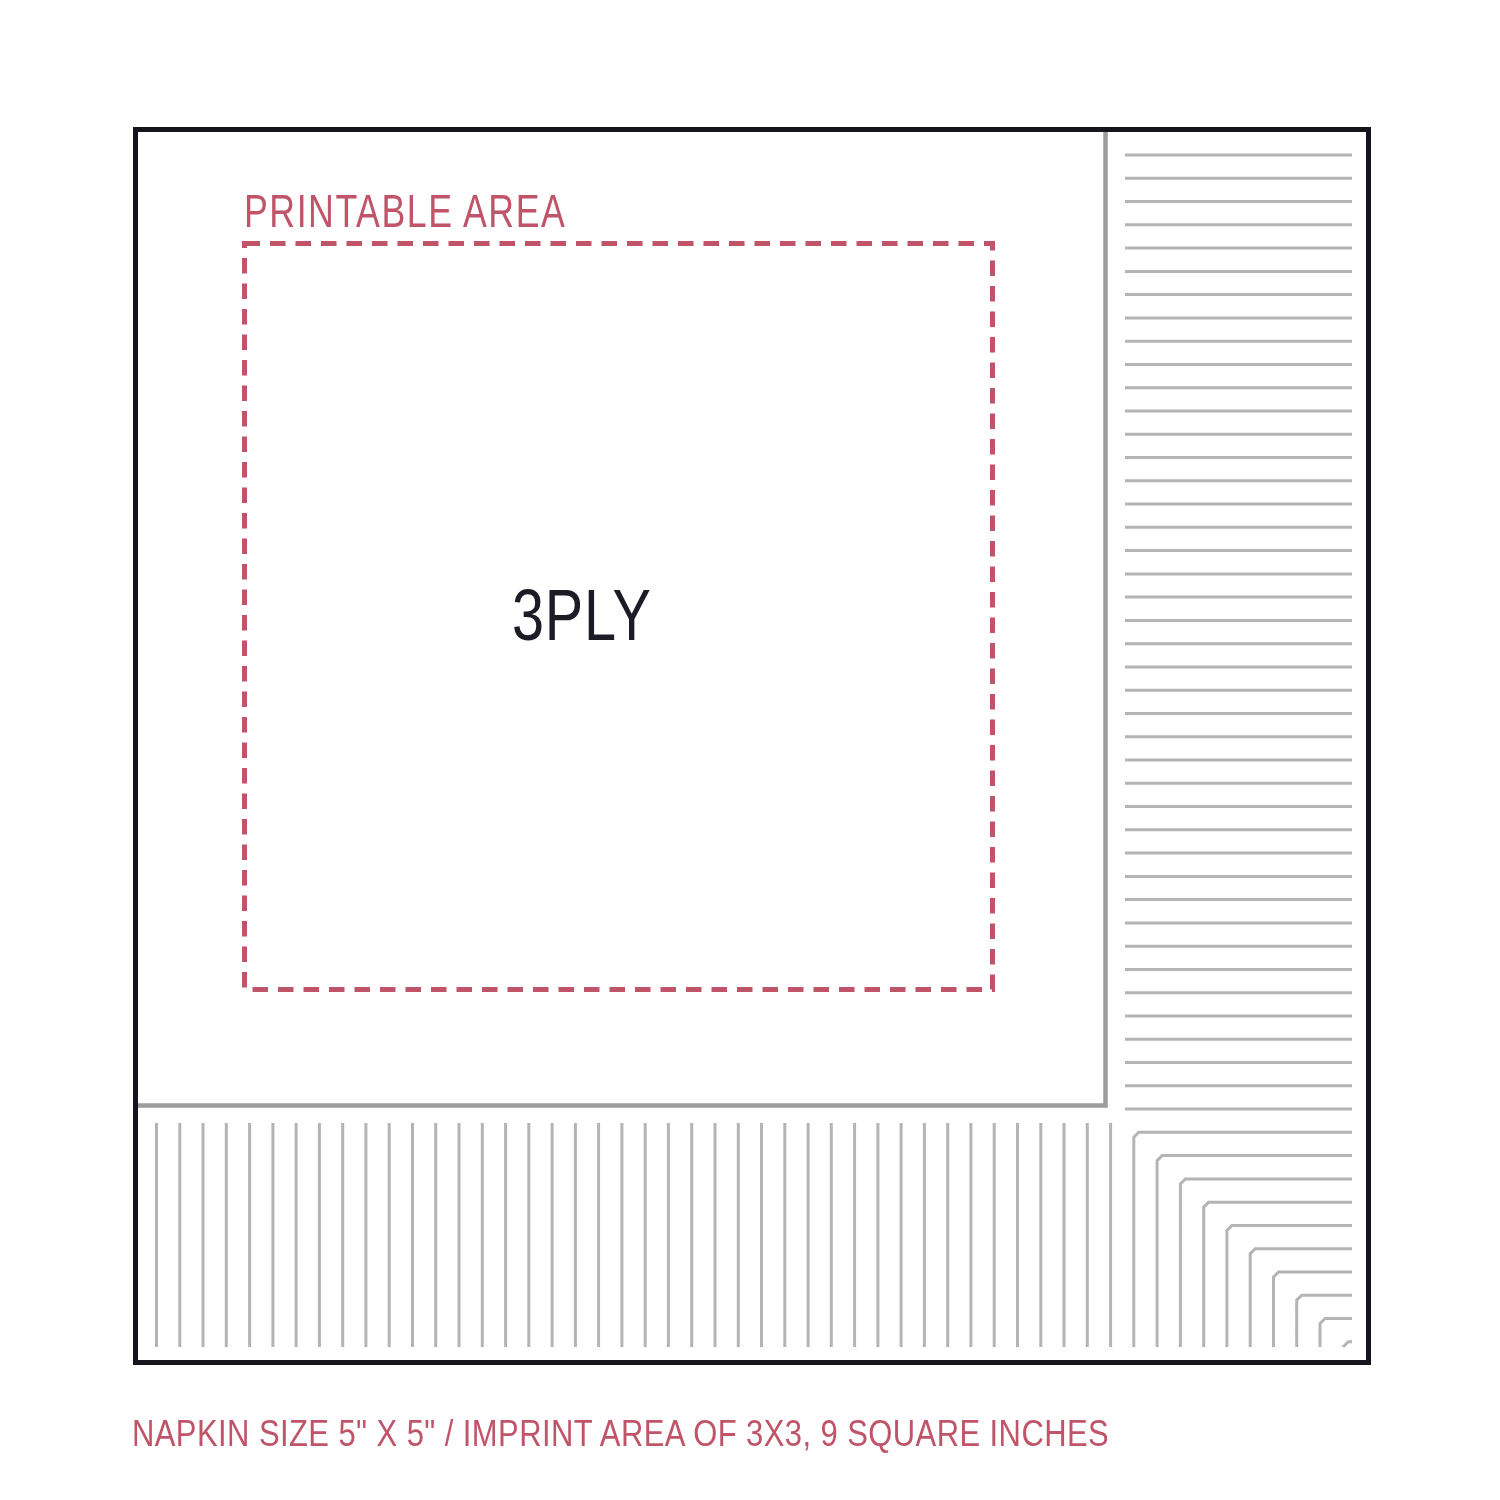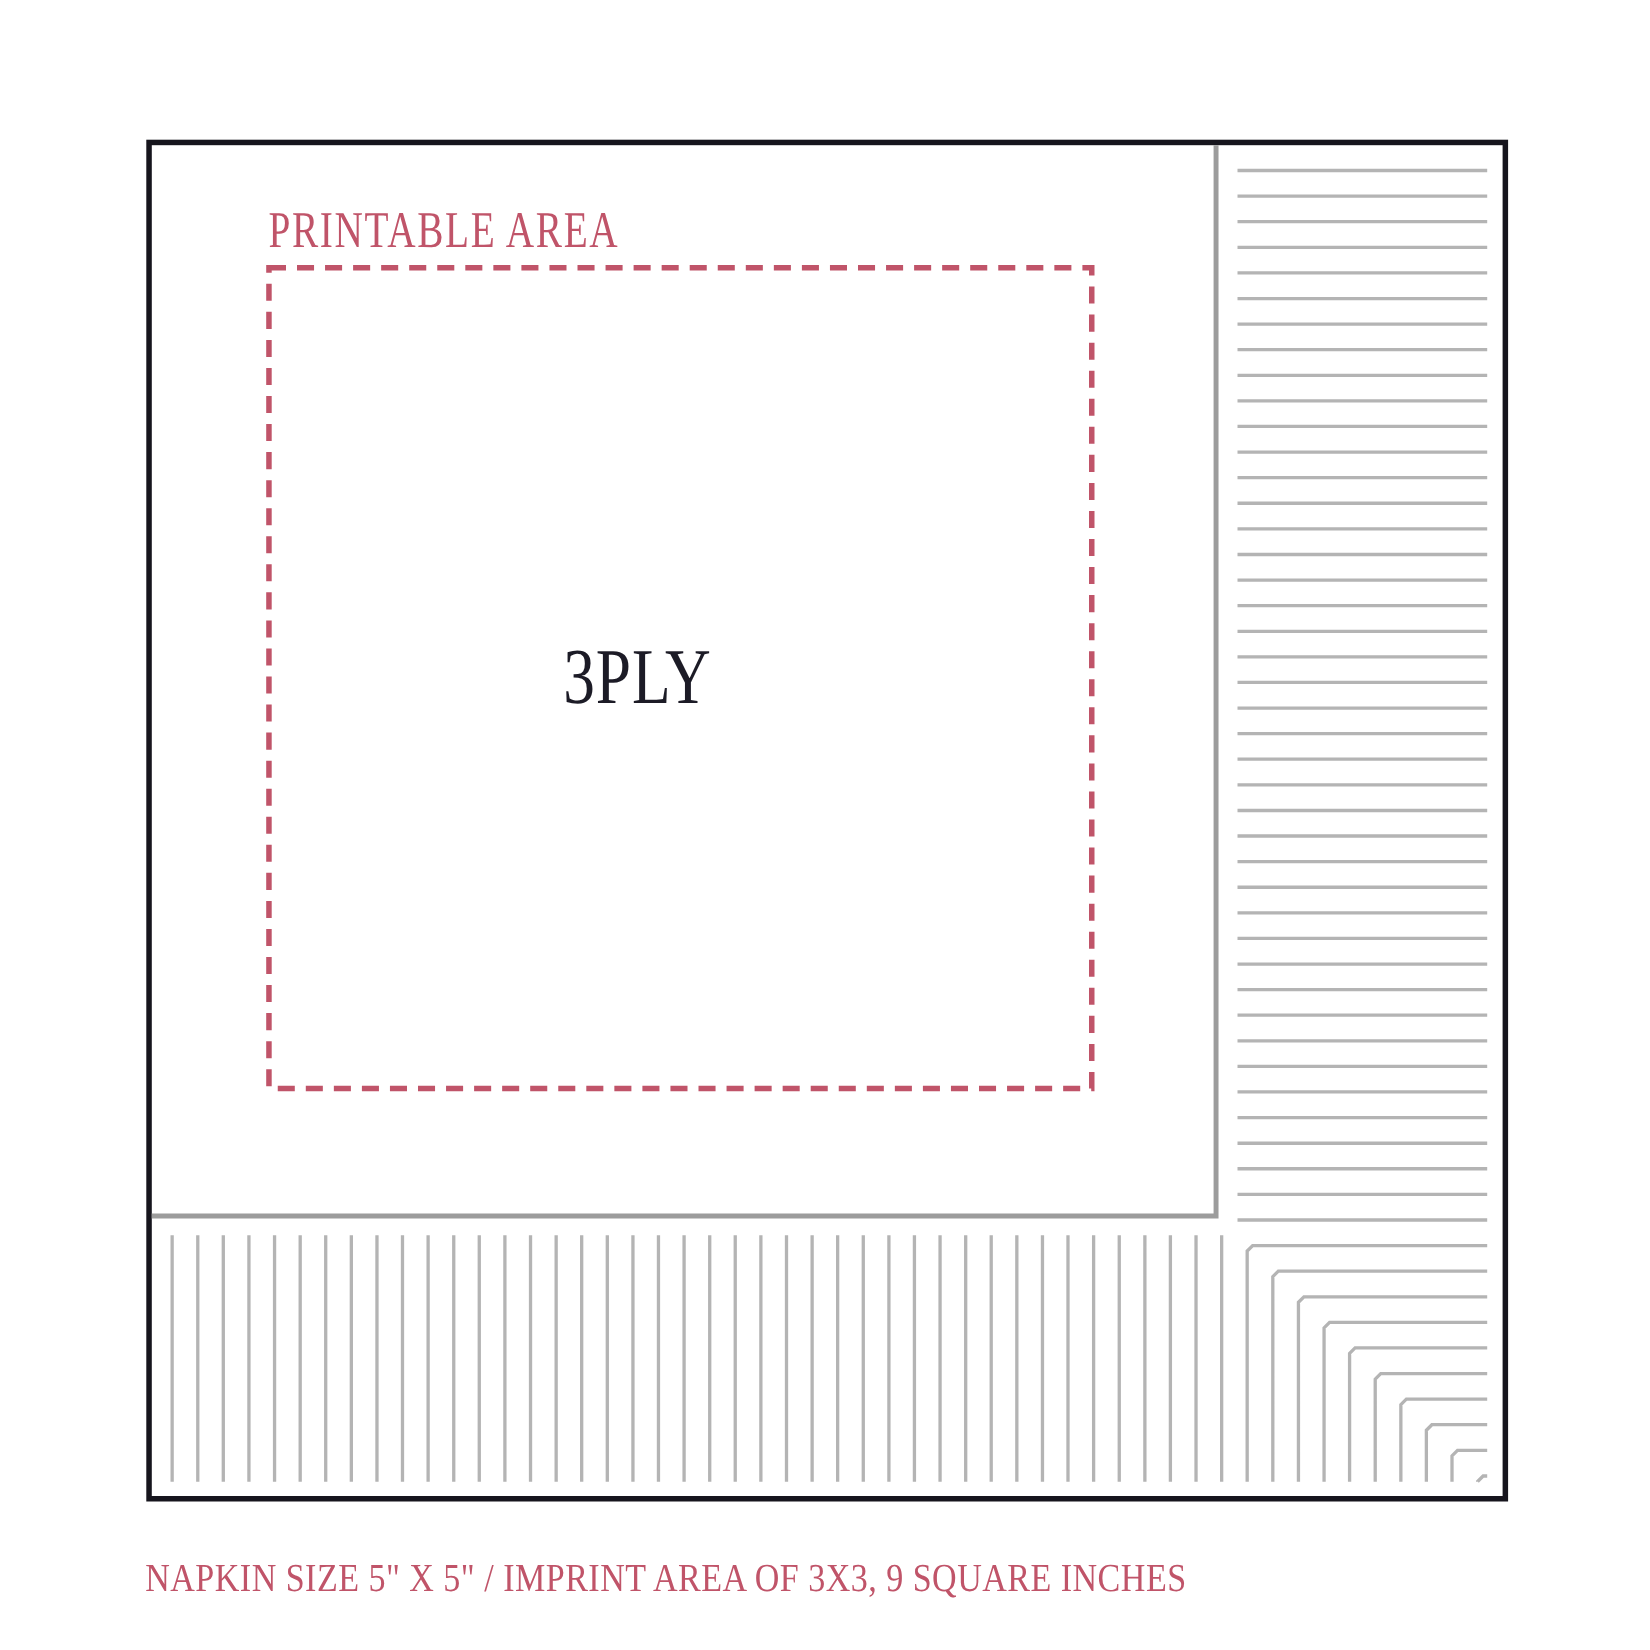--- a/index.html
+++ b/index.html
@@ -9,21 +9,20 @@
     width: 1500px;
     height: 1500px;
     overflow: hidden;
     font-family: "Liberation Sans", sans-serif;
   }
   .stage {
     position: relative;
     width: 1226px;
     height: 1500px;
     background: var(--background, #ffffff);
-    font-family: Liberation Serif, serif;
   }
   svg.diagram {
     position: absolute;
     left: 0;
     top: 0;
   }
   .napkin-outline {
     fill: #ffffff;
     stroke: var(--border-dark, #16151d);
     stroke-width: 5;

